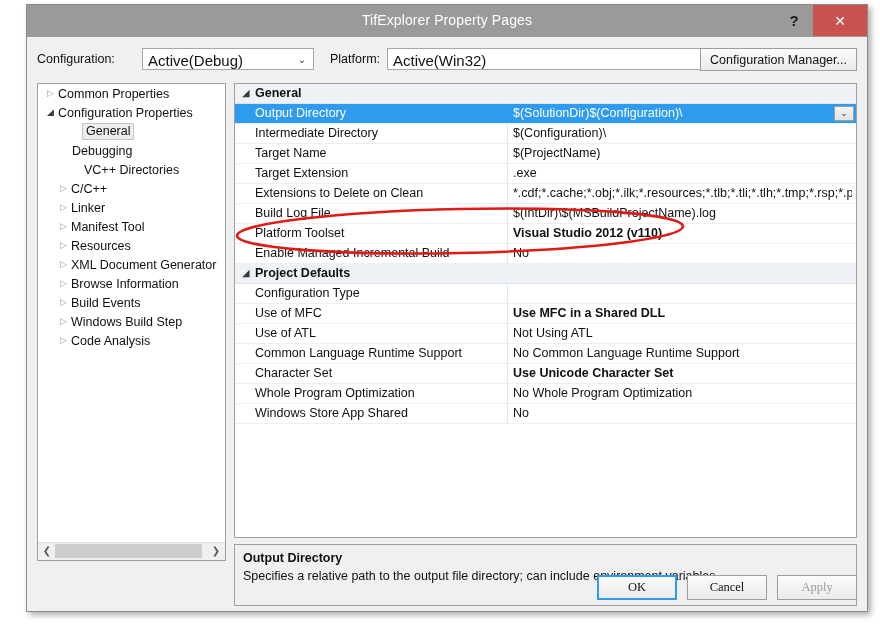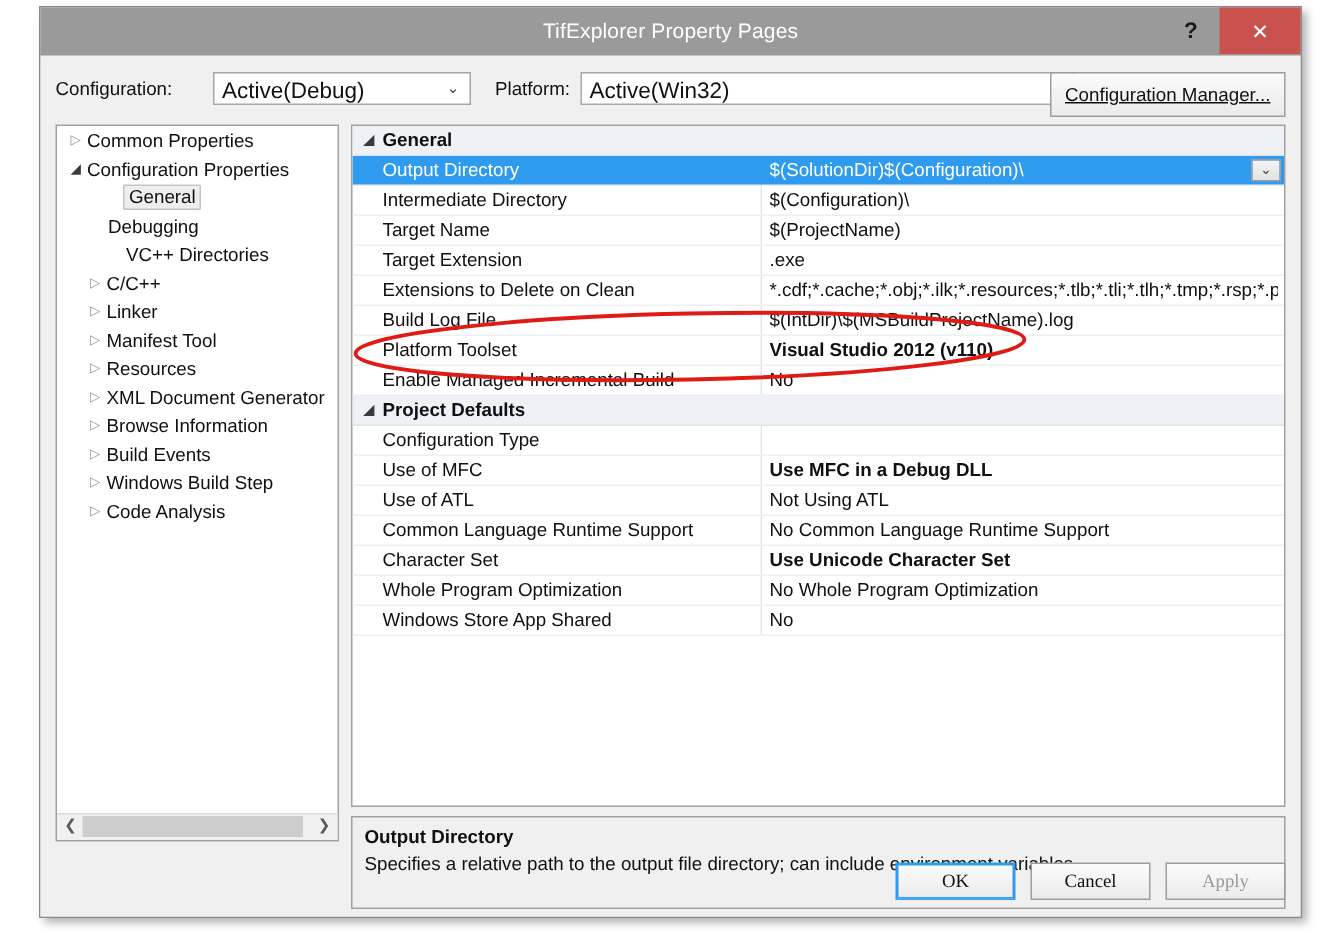--- a/index.html
+++ b/index.html
@@ -105,29 +105,28 @@
     line-height: 14px;
   }
   #combo-config { left: 105px; top: 0; width: 172px; }
   #combo-platform { left: 350px; top: 0; width: 330px; }
   #lbl-config { left: 0px; }
   #lbl-platform { left: 293px; }
 
   .cfgmgr-btn {
     position: absolute;
     right: 0; top: 0;
-    width: 157px; height: 30px;
+    width: 157px; height: 23px;
     background: linear-gradient(#fbfbfb, #ebebeb);
     border: 1px solid #9d9d9d;
     box-sizing: border-box;
     font-size: 12.5px;
     color: #111;
     display: flex; align-items: center; justify-content: center;
     cursor: default;
-    text-decoration: underline;
   }
 
   
   .tree-panel {
     position: absolute;
     left: 10px; top: 46px;
     width: 189px; height: 478px;
     background: #ffffff;
     border: 1px solid #a0a0a0;
     box-sizing: border-box;
@@ -474,21 +473,21 @@
             <span class="g-arrow">◢</span>
             <span class="g-name">Project Defaults</span>
           </div>
           <div class="prow normal">
             <span class="col-div"></span>
             <span class="p-name">Configuration Type</span>
           </div>
           <div class="prow normal">
             <span class="col-div"></span>
             <span class="p-name">Use of MFC</span>
-            <span class="p-val bold">Use MFC in a Debug DLL</span>
+            <span class="p-val bold">Use MFC in a Shared DLL</span>
           </div>
           <div class="prow normal">
             <span class="col-div"></span>
             <span class="p-name">Use of ATL</span>
             <span class="p-val">Not Using ATL</span>
           </div>
           <div class="prow normal">
             <span class="col-div"></span>
             <span class="p-name">Common Language Runtime Support</span>
             <span class="p-val">No Common Language Runtime Support</span>

